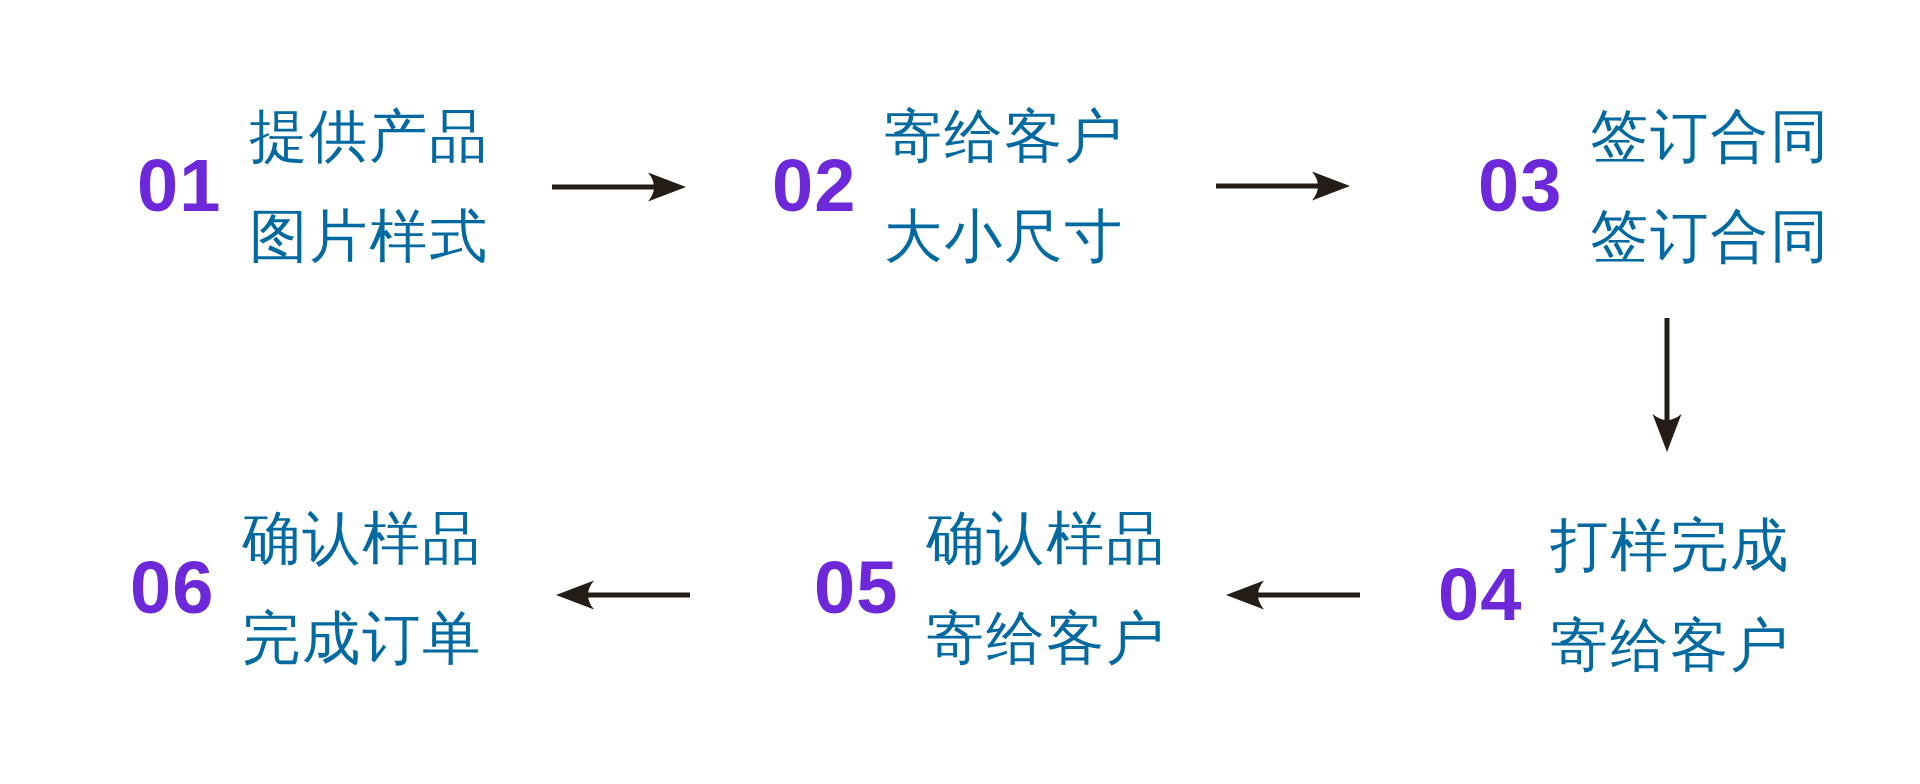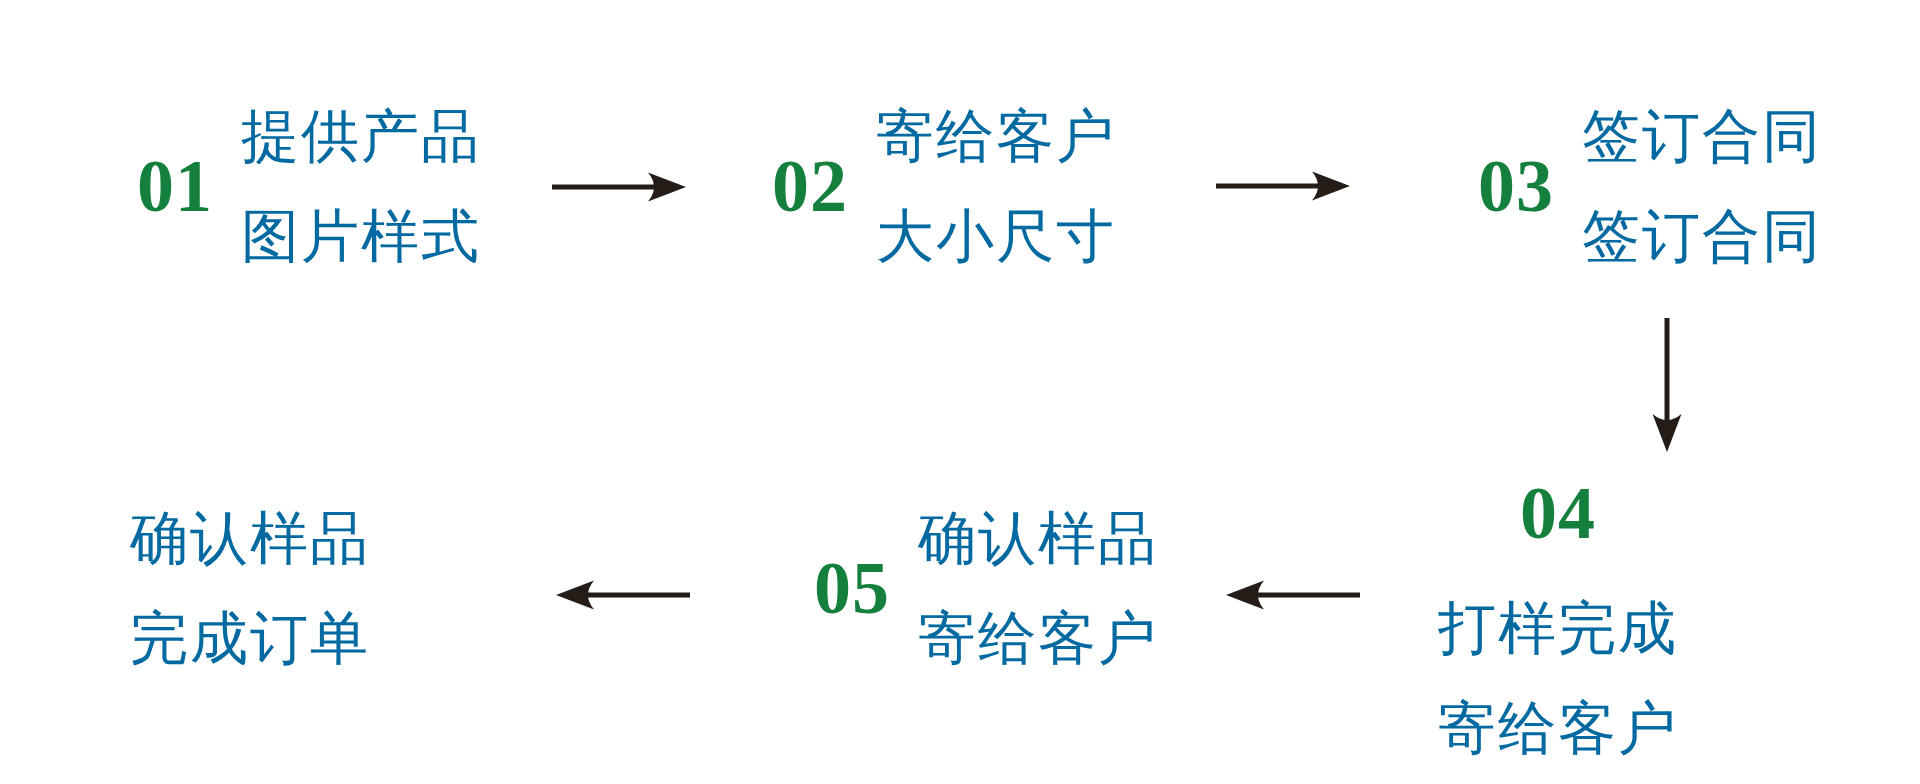--- a/index.html
+++ b/index.html
@@ -18,24 +18,24 @@
   .step {
     position: absolute;
     display: flex;
     align-items: center;
     gap: 28px;
     height: 200px;
   }
   .step-number {
     font-size: 74px;
     font-weight: 700;
-    color: #15803d;
+    color: #6d28d9;
     letter-spacing: 1px;
     line-height: 1;
-    font-family: Liberation Serif, serif;
+    font-family: Liberation Sans, sans-serif;
   }
   .step-label {
     font-size: 58px;
     font-weight: 300;
     color: #0369a1;
     letter-spacing: 2px;
     line-height: 100px;
     white-space: nowrap;
     text-align: right;
   }
@@ -47,21 +47,21 @@
     stroke-width: 5;
   }
   .arrow path {
     fill: #241c16;
     stroke: none;
   }
   
   #step-0 { left: 137px;  top: 86px;  }
   #step-1 { left: 772px;  top: 86px;  }
   #step-2 { left: 1434px; top: 86px; margin-left: 44px;  }
-  #step-3 { left: 1438px; top: 476px; flex-direction: column; }
+  #step-3 { left: 1438px; top: 495px; }
   #step-4 { left: 784px;  top: 488px; margin-left: 30px; }
   #step-5 { left: 130px;  top: 488px; }
   
   #arrow-0 { left: 550px;  top: 167px; }
   #arrow-1 { left: 1214px; top: 166px; }
   #arrow-2 { left: 1647px; top: 316px; }
   #arrow-3 { left: 1222px; top: 575px; }
   #arrow-4 { left: 552px;  top: 575px; }
 </style>
 </head>
@@ -103,20 +103,21 @@
 
   <div class="step" id="step-4">
     <span class="step-number">05</span>
     <div class="step-label">
       <div>确认样品</div>
       <div>寄给客户</div>
     </div>
   </div>
 
   <div class="step" id="step-5">
+    <span class="step-number">06</span>
     <div class="step-label">
       <div>确认样品</div>
       <div>完成订单</div>
     </div>
   </div>
 
   <svg class="arrow" id="arrow-0" width="140" height="40" viewBox="0 0 140 40">
     <line x1="2" y1="20" x2="104" y2="20"></line>
     <path d="M136,20 L98,5.5 Q110,20 98,34.5 Z"></path>
   </svg>

